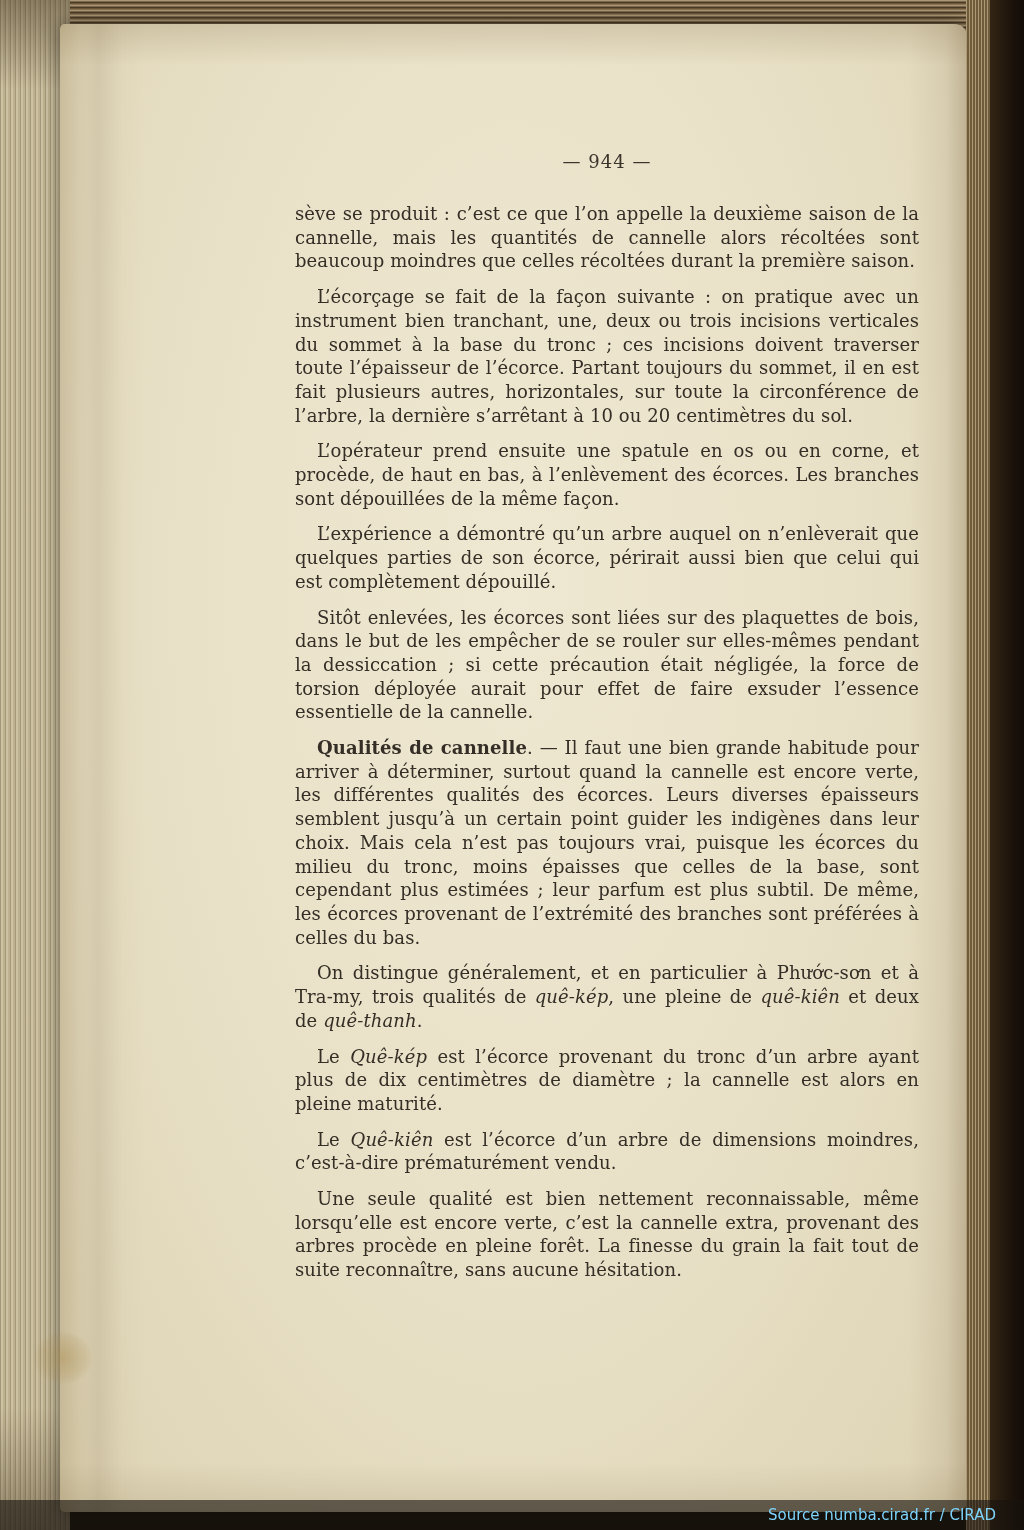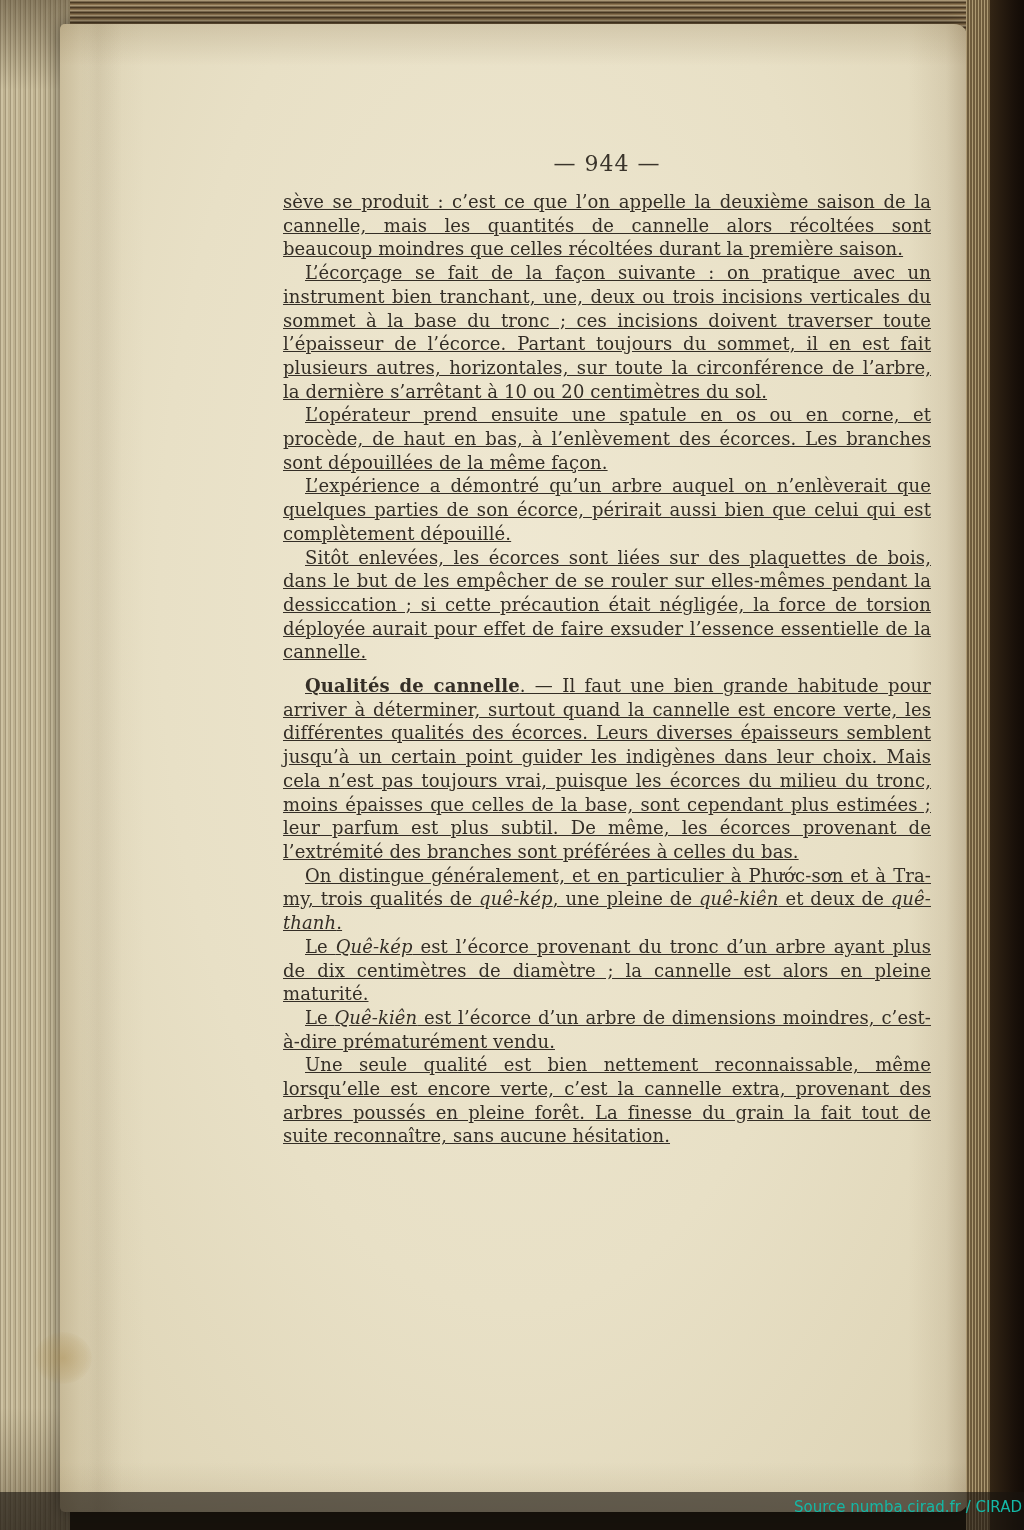--- a/index.html
+++ b/index.html
@@ -63,40 +63,40 @@
   }
 
   .stain {
     position:absolute; left:34px; top:1332px; width:58px; height:52px; z-index:6;
     border-radius:50%;
     background:radial-gradient(ellipse at center, rgba(165,132,66,0.38) 0%, rgba(165,132,66,0.14) 55%, rgba(0,0,0,0) 75%);
   }
 
   .page-number {
     position:absolute; left:223px; top:127px; width:648px;
-    text-align:center; font-size:22px; letter-spacing:1px; color:#3a342b;
+    text-align:center; font-size:18px; letter-spacing:1px; color:#3a342b;
   }
 
   .text-block {
     position:absolute; left:223px; top:166px; width:648px;
     color:#342e26; font-size:18px; line-height:23.7px;
     text-align:justify; letter-spacing:0.1px;
   }
-  .para { margin:0; text-indent:22px;text-decoration:underline; }
+  .para { margin:12px; text-indent:22px; }
   .para.no-indent { text-indent:0; }
   .para.space-before { margin-top:10px; }
   .bold { font-weight:bold; }
   .italic { font-style:italic; }
 
   .footer-bar {
-    position:absolute; left:0; bottom:0; width:100%; height:38px; z-index:10;
+    position:absolute; left:0; bottom:0; width:100%; height:30px; z-index:10;
     background:rgba(24,20,15,0.62);
-    color:#14b8a6; font-family:"DejaVu Sans", "Liberation Sans", sans-serif;
+    color:#7dd3fc; font-family:"DejaVu Sans", "Liberation Sans", sans-serif;
     font-size:15px; line-height:30px; text-align:right;
-    padding-right:2px; box-sizing:border-box;
+    padding-right:28px; box-sizing:border-box;
   }
 </style>
 </head>
 <body>
 
 <div class="scene">
   <div class="book-top"></div>
   <div class="left-edges"></div>
 
   <div class="page">
@@ -104,21 +104,21 @@
     <div class="text-block" id="text-block">
         <p class="para no-indent"><span>sève se produit : c’est ce que l’on appelle la deuxième saison de la cannelle, mais les quantités de cannelle alors récoltées sont beaucoup moindres que celles récoltées durant la première saison.</span></p>
         <p class="para"><span>L’écorçage se fait de la façon suivante : on pratique avec un instrument bien tranchant, une, deux ou trois incisions verticales du sommet à la base du tronc ; ces incisions doivent traverser toute l’épaisseur de l’écorce. Partant toujours du sommet, il en est fait plusieurs autres, horizontales, sur toute la circonférence de l’arbre, la dernière s’arrêtant à 10 ou 20 centimètres du sol.</span></p>
         <p class="para"><span>L’opérateur prend ensuite une spatule en os ou en corne, et procède, de haut en bas, à l’enlèvement des écorces. Les branches sont dépouillées de la même façon.</span></p>
         <p class="para"><span>L’expérience a démontré qu’un arbre auquel on n’enlèverait que quelques parties de son écorce, périrait aussi bien que celui qui est complètement dépouillé.</span></p>
         <p class="para"><span>Sitôt enlevées, les écorces sont liées sur des plaquettes de bois, dans le but de les empêcher de se rouler sur elles-mêmes pendant la dessiccation ; si cette précaution était négligée, la force de torsion déployée aurait pour effet de faire exsuder l’essence essentielle de la cannelle.</span></p>
         <p class="para space-before"><span class="bold">Qualités de cannelle</span><span>. — Il faut une bien grande habitude pour arriver à déterminer, surtout quand la cannelle est encore verte, les différentes qualités des écorces. Leurs diverses épaisseurs semblent jusqu’à un certain point guider les indigènes dans leur choix. Mais cela n’est pas toujours vrai, puisque les écorces du milieu du tronc, moins épaisses que celles de la base, sont cependant plus estimées ; leur parfum est plus subtil. De même, les écorces provenant de l’extrémité des branches sont préférées à celles du bas.</span></p>
         <p class="para"><span>On distingue généralement, et en particulier à Phước-sơn et à Tra-my, trois qualités de </span><span class="italic">quê-kép</span><span>, une pleine de </span><span class="italic">quê-kiên</span><span> et deux de </span><span class="italic">quê-thanh</span><span>.</span></p>
         <p class="para"><span>Le </span><span class="italic">Quê-kép</span><span> est l’écorce provenant du tronc d’un arbre ayant plus de dix centimètres de diamètre ; la cannelle est alors en pleine maturité.</span></p>
         <p class="para"><span>Le </span><span class="italic">Quê-kiên</span><span> est l’écorce d’un arbre de dimensions moindres, c’est-à-dire prématurément vendu.</span></p>
-        <p class="para"><span>Une seule qualité est bien nettement reconnaissable, même lorsqu’elle est encore verte, c’est la cannelle extra, provenant des arbres poussés en pleine forêt. La finesse du grain la fait tout de suite reconnaître, sans aucune hésitation.</span></p>
+        <p class="para"><span>Une seule qualité est bien nettement reconnaissable, même lorsqu’elle est encore verte, c’est la cannelle extra, provenant des arbres procède en pleine forêt. La finesse du grain la fait tout de suite reconnaître, sans aucune hésitation.</span></p>
       </div>
   </div>
 
   <div class="stain"></div>
   <div class="right-pages"></div>
   <div class="right-cover"></div>
 
   <div class="footer-bar">
     <span>Source numba.cirad.fr / CIRAD</span>
   </div>

